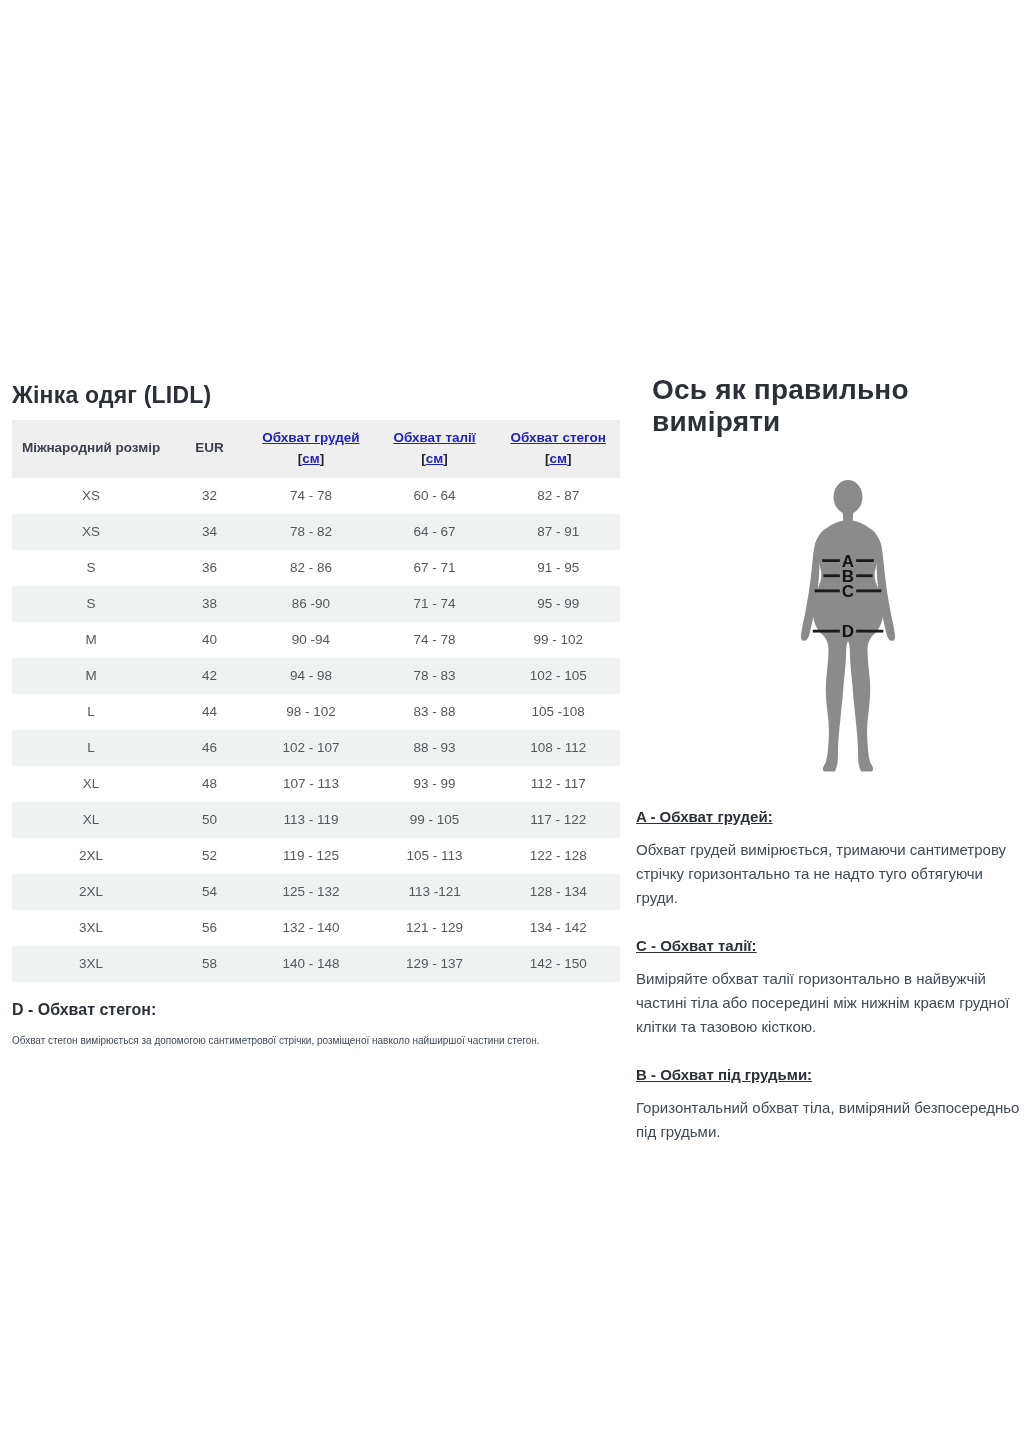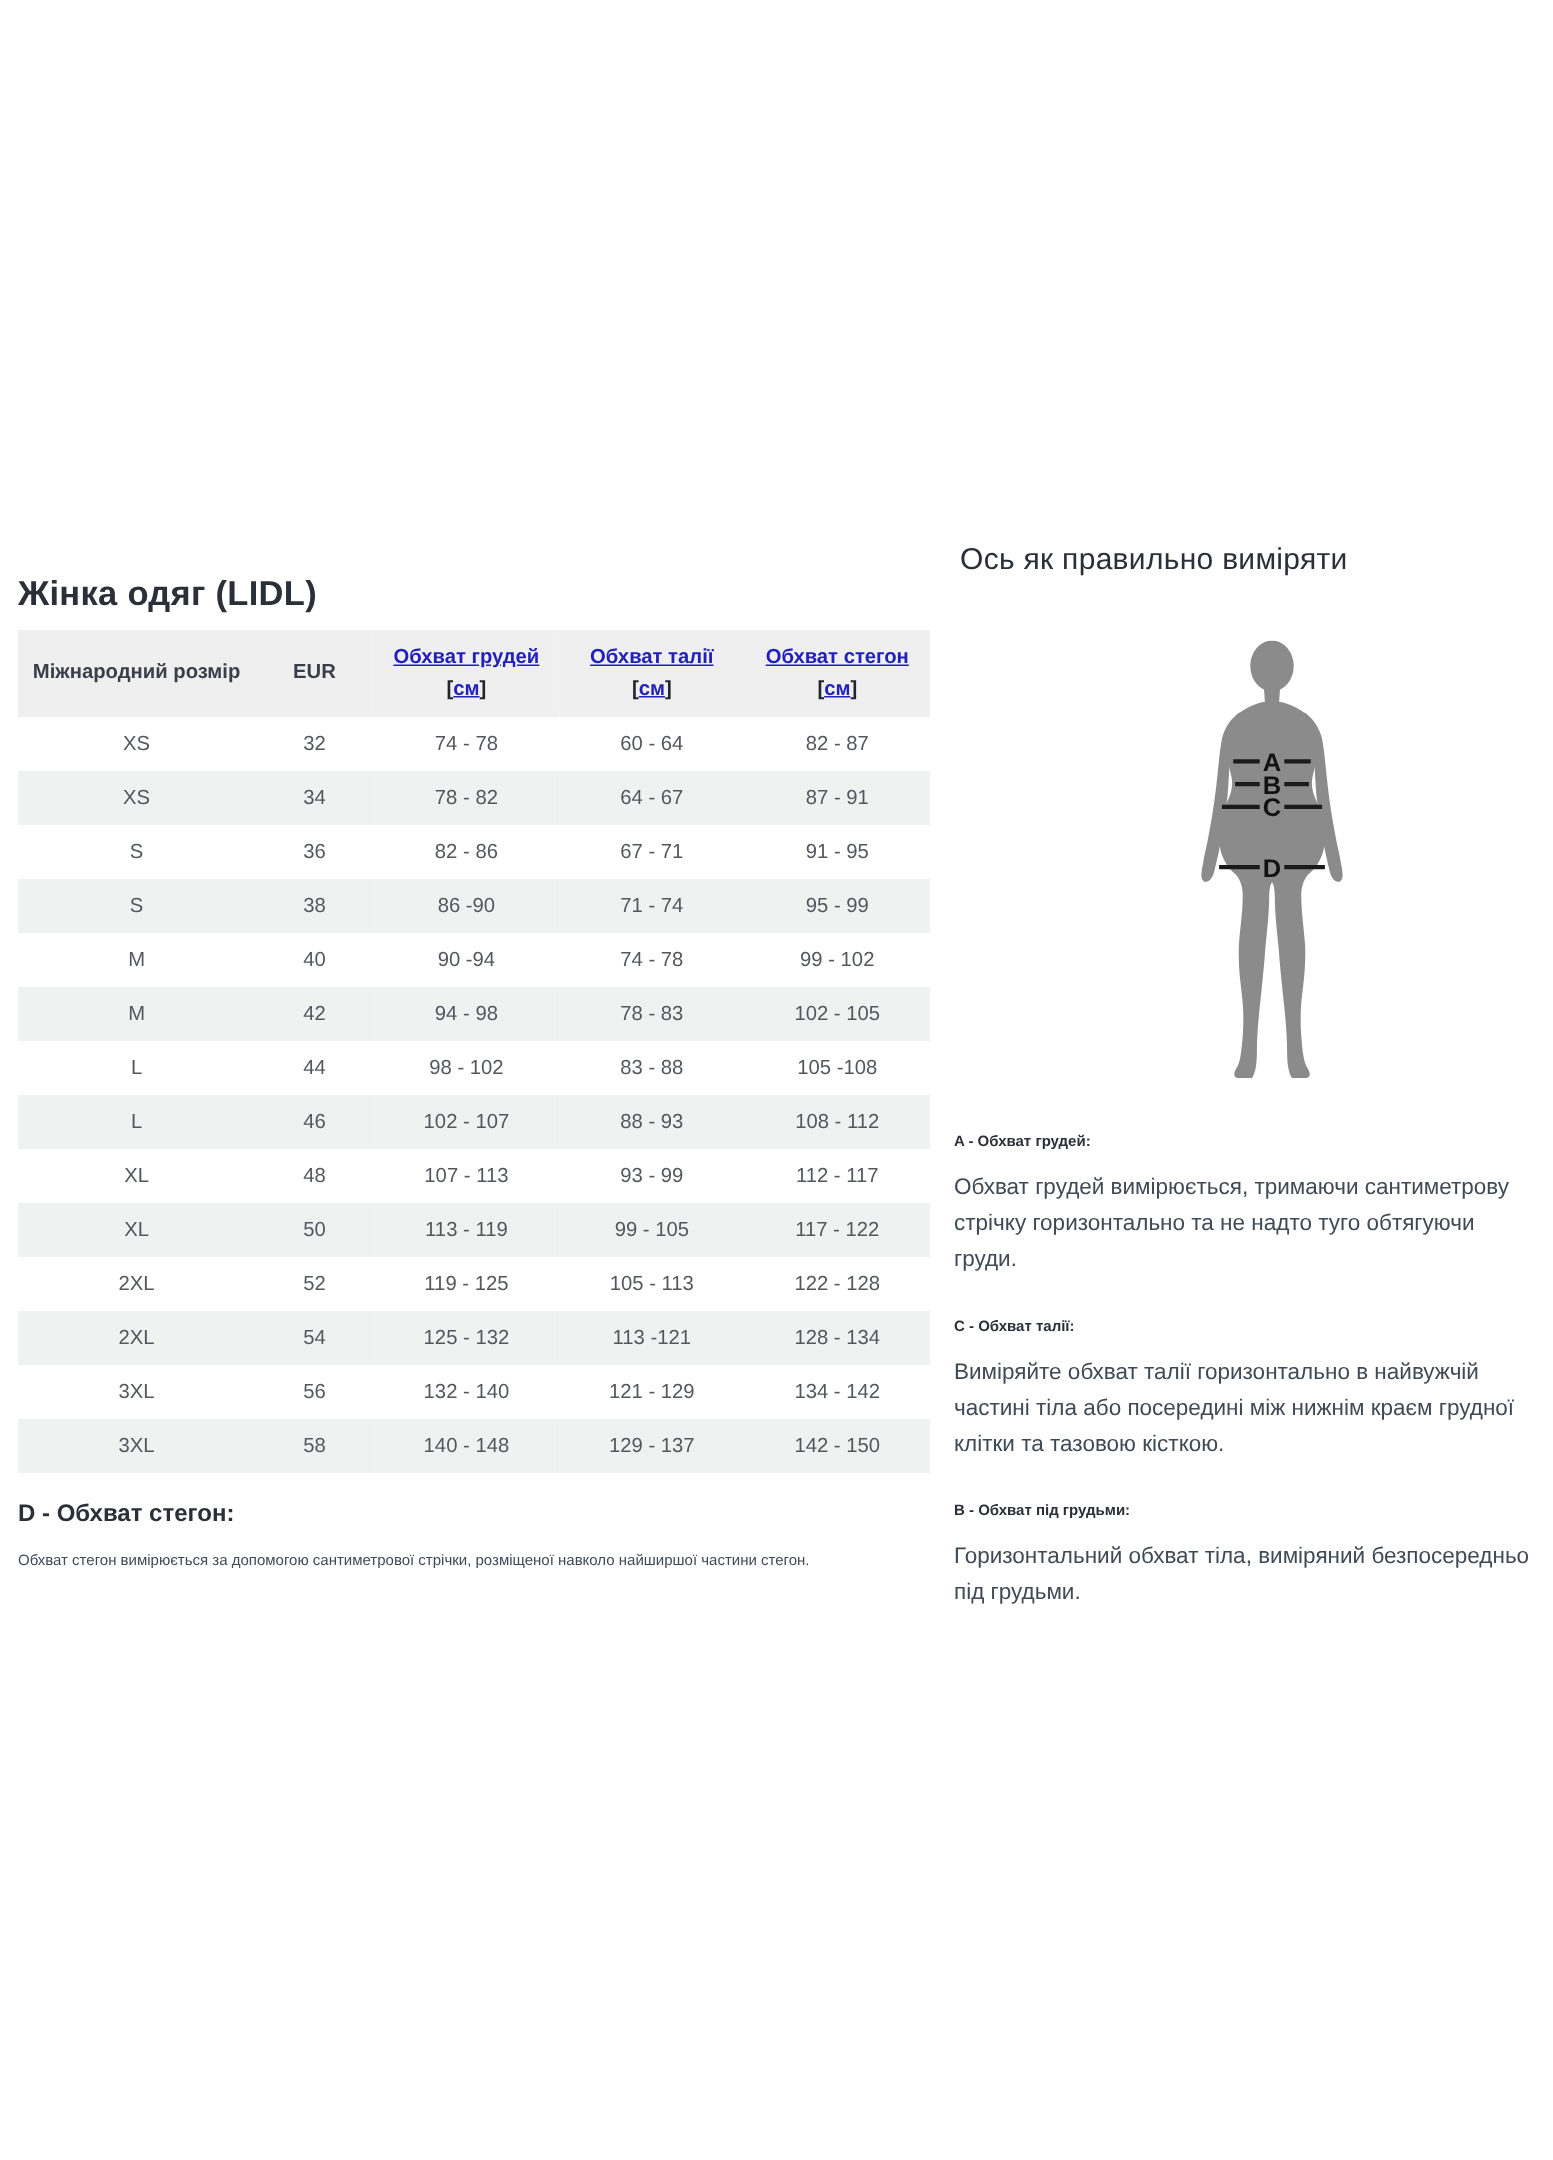--- a/index.html
+++ b/index.html
@@ -81,37 +81,38 @@
     max-width: 608px;
   }
   
   .right-col {
     position: absolute;
     left: 636px;
     top: 358px;
     width: 388px;
   }
   .right-title {
-    margin: 4px;
-    font-size: 20px;
-    font-weight: normal;
+    margin: 16px;
+    font-size: 28px;
+    font-weight: bold;
     letter-spacing: .2px;
     color: var(--heading-text, #2b2f38);
   }
   .figure-wrap {
     margin: 42px 0 28px 0;
     padding-left: 36px;
     text-align: center;
   }
   .figure-wrap svg { display: inline-block; }
   .guide-section h3 {
     margin: 27px 0 0 0;
-    font-size: 10px;
+    font-size: 15px;
     font-weight: bold;
     color: var(--heading-text, #2b2f38);
+    text-decoration: underline;
   }
   .guide-section p {
     margin: 13px 0 0 0;
     font-size: 15px;
     line-height: 1.6;
     color: var(--body-text, #404a55);
   }
   .sil-body { fill: var(--silhouette-gray, #8b8b8b); }
   .sil-line { stroke: #1b1b1b; stroke-width: 4.5; stroke-linecap: butt; }
   .sil-letter {

